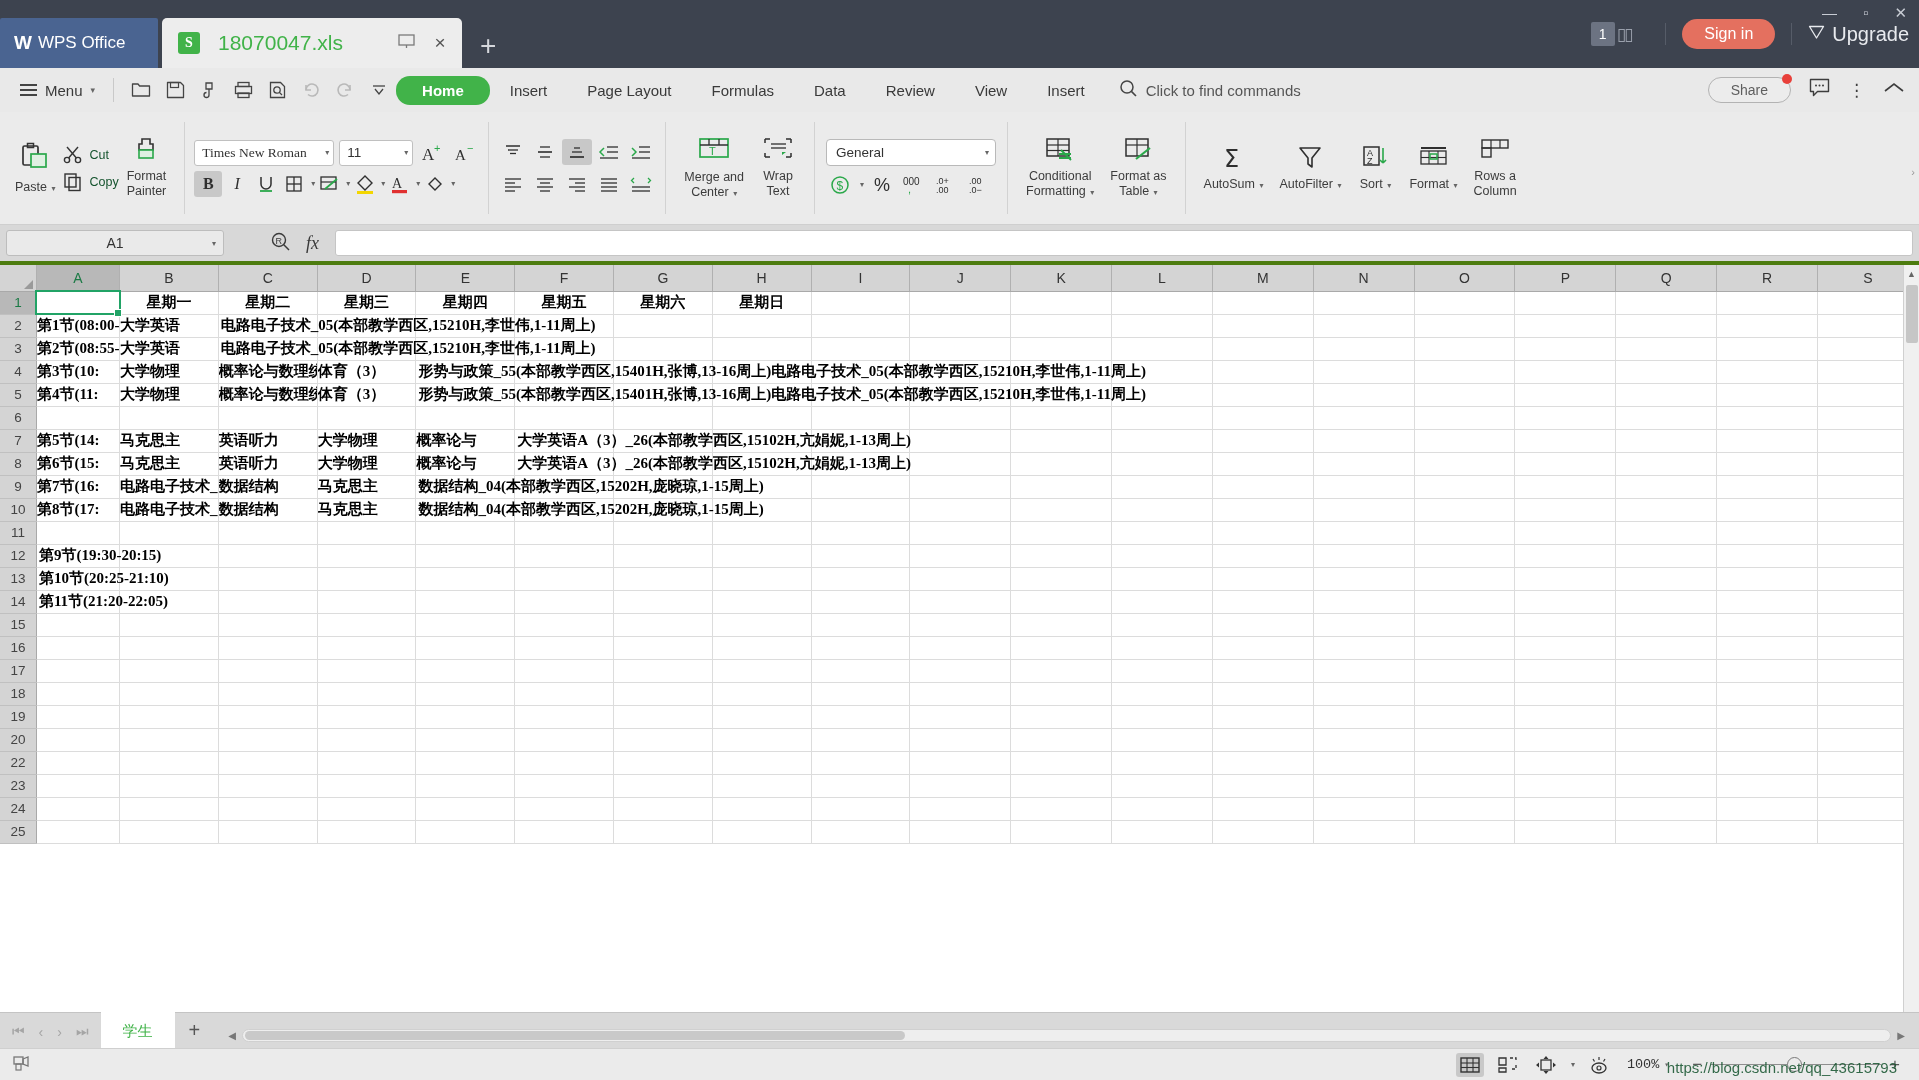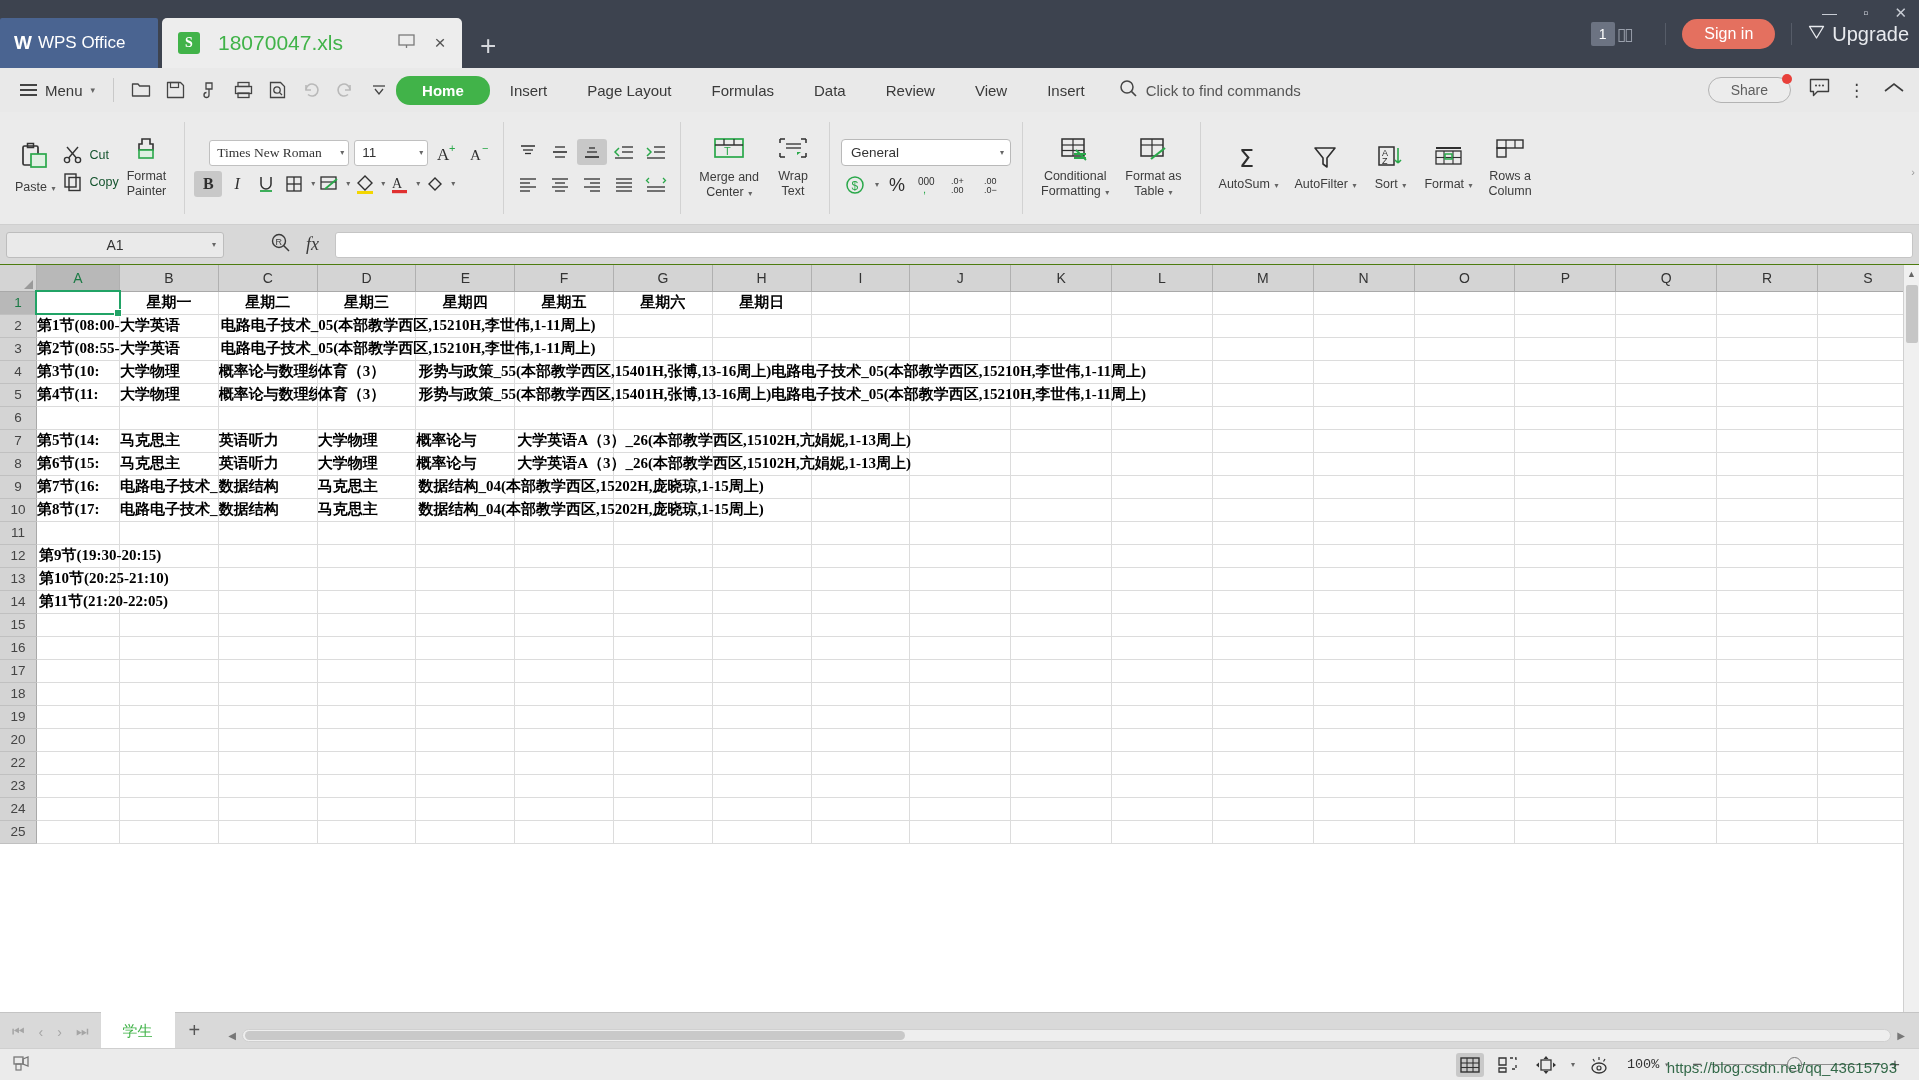--- a/index.html
+++ b/index.html
@@ -94,21 +94,21 @@
   }
   .bigbtn .lbl { font-size:12.5px; color:#3c3c3c; text-align:center; line-height:1.2;}
   .stack2 { display:flex; flex-direction:column; justify-content:center; gap:7px; }
   .smallrow { display:flex; align-items:center; gap:6px; font-size:12.5px; color:#14532d;}
   .ic { display:inline-flex; align-items:center; justify-content:center; }
 
   .fontgrp { display:flex; flex-direction:column; justify-content:center; gap:5px; padding:0 6px;}
   .fontrow1 { display:flex; align-items:center; gap:5px;}
   .fontname {
     width:140px; height:26px; border:1px solid #c0c0c0; background:#fff; border-radius:3px;
-    display:flex; align-items:center; padding:0 4px 0 7px; font-size:13.5px; color:#333;margin-left:15px;
+    display:flex; align-items:center; padding:0 4px 0 7px; font-size:13.5px; color:#333;
   }
   .fontname span:first-child{flex:1; font-family:"Liberation Serif",serif;}
   .fontsize {
     width:74px; height:26px; border:1px solid #c0c0c0; background:#fff; border-radius:3px;
     display:flex; align-items:center; padding:0 4px 0 7px; font-size:13.5px; color:#333;
   }
   .fontsize span:first-child{flex:1;}
   .fbtn {
     width:28px; height:26px; display:flex; align-items:center; justify-content:center;
     font-size:15px; color:#2f2f2f; border-radius:3px;
@@ -128,21 +128,21 @@
     display:flex;align-items:center;padding:0 6px 0 9px;font-size:13.5px;color:#333;
   }
   .numfmt span:first-child{flex:1;}
   .numrow{display:flex;align-items:center;gap:3px;}
   .nbtn{width:30px;height:26px;display:flex;align-items:center;justify-content:center;color:#2e2e2e;}
   .collapse-arrow{position:absolute;right:4px;top:48%;color:#999;font-size:11px;}
 
   
   .formulabar {
     height:40px; background:#d8d8d8; display:flex; align-items:center; gap:0; padding:0 6px;
-    border-bottom:1px solid #4d7c0f;
+    border-bottom:4px solid #4d7c0f;
   }
   .namebox {
     width:218px;height:26px;background:#eaeaea;border:1px solid #bdbdbd;border-radius:3px;
     display:flex;align-items:center;justify-content:center;position:relative;font-size:14px;color:#333;
   }
   .namebox .dd{position:absolute;right:7px;}
   .fxgroup{display:flex;align-items:center;gap:14px;margin:0 16px 0 46px;color:#3a3a3a;}
   .fx{font-family:"Liberation Serif",serif;font-style:italic;font-size:18px;}
   .fmlinput{
     flex:1;height:26px;background:#fff;border:1px solid #c5c5c5;border-radius:3px;

